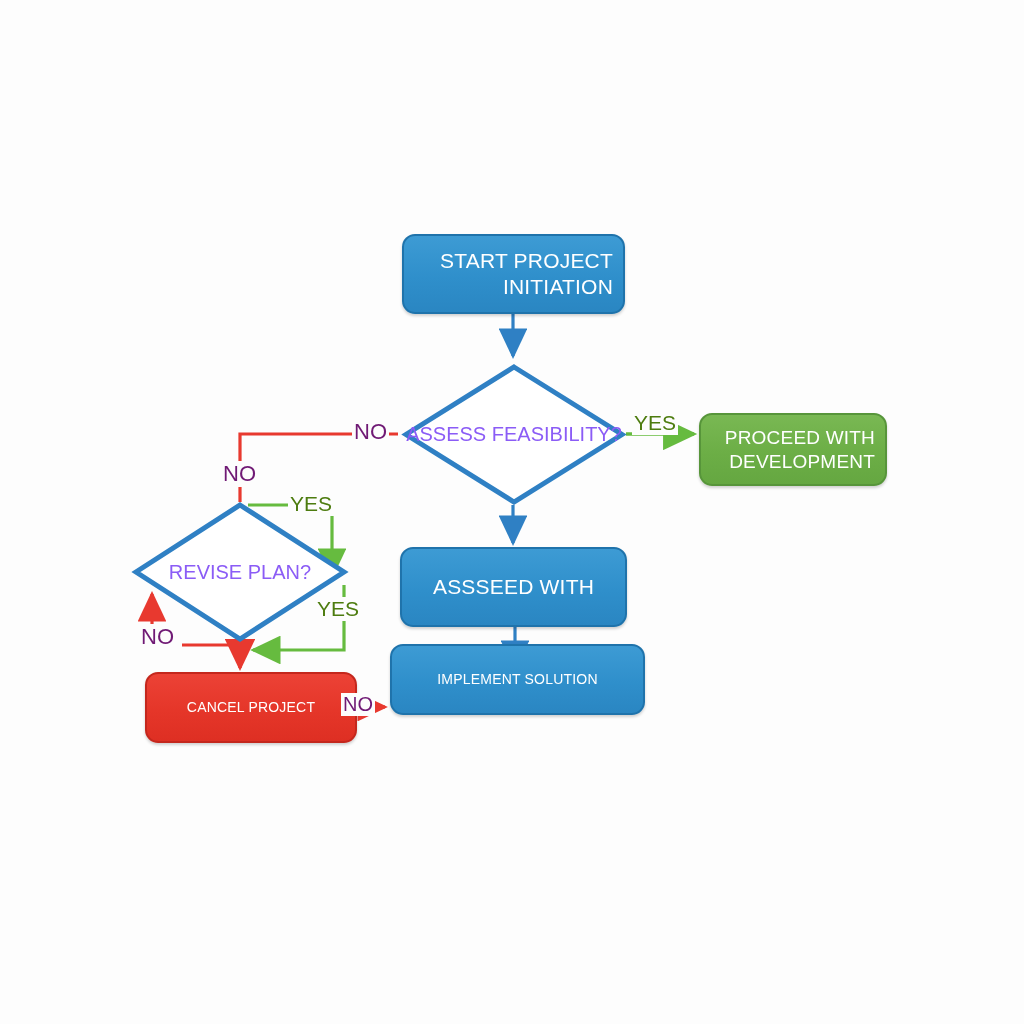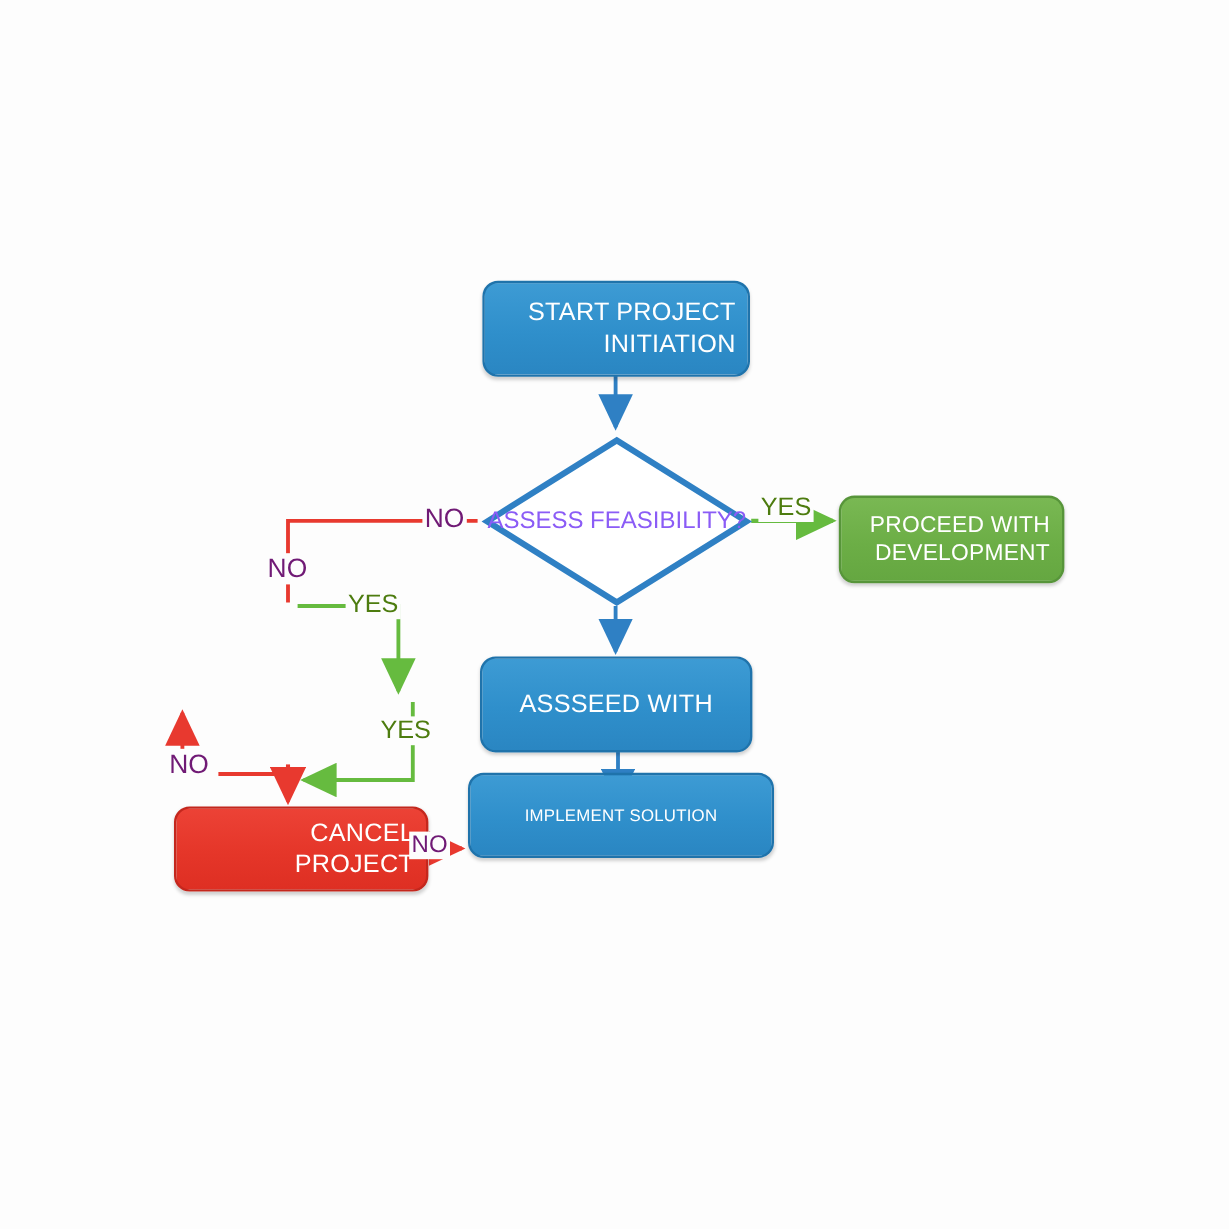--- a/index.html
+++ b/index.html
@@ -144,22 +144,28 @@
   </div>
 
   <div class="node blue" style="left:400px;top:547px;width:227px;height:80px;font-size:21px;">
     <span class="lbl">ASSSEED WITH</span>
   </div>
 
   <div class="node blue" style="left:390px;top:644px;width:255px;height:71px;font-size:14px;">
     <span class="lbl">IMPLEMENT SOLUTION</span>
   </div>
 
+  <div class="diamond" style="left:133px;top:502px;width:214px;height:140px;">
+    <svg width="214" height="140" viewBox="0 0 214 140" xmlns="http://www.w3.org/2000/svg">
+      <polygon points="107,3 211,70 107,137 3,70" fill="#ffffff" stroke="#2f80c4" stroke-width="5"></polygon>
+    </svg>
+    <div class="dlbl" style="font-size:20px;">REVISE PLAN?</div>
+  </div>
 
-  <div class="node red" style="left:145px;top:672px;width:212px;height:71px;font-size:21px;">
+  <div class="node red" style="left:145px;top:672px;width:212px;height:71px;font-size:14px;">
     <span class="lbl">CANCEL PROJECT</span>
   </div>
 
   <div class="edge-label lab-no" style="left:352px;top:419px;font-size:22px;">NO</div>
 
   <div class="edge-label lab-no" style="left:221px;top:461px;font-size:22px;">NO</div>
 
   <div class="edge-label lab-yes" style="left:632px;top:411px;font-size:21px;">YES</div>
 
   <div class="edge-label lab-yes" style="left:288px;top:492px;font-size:21px;">YES</div>

